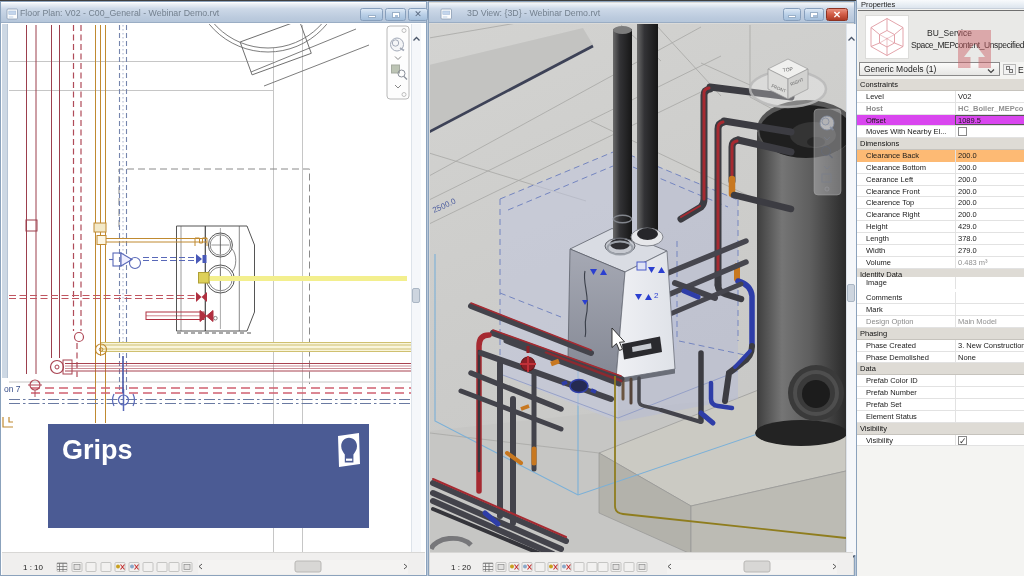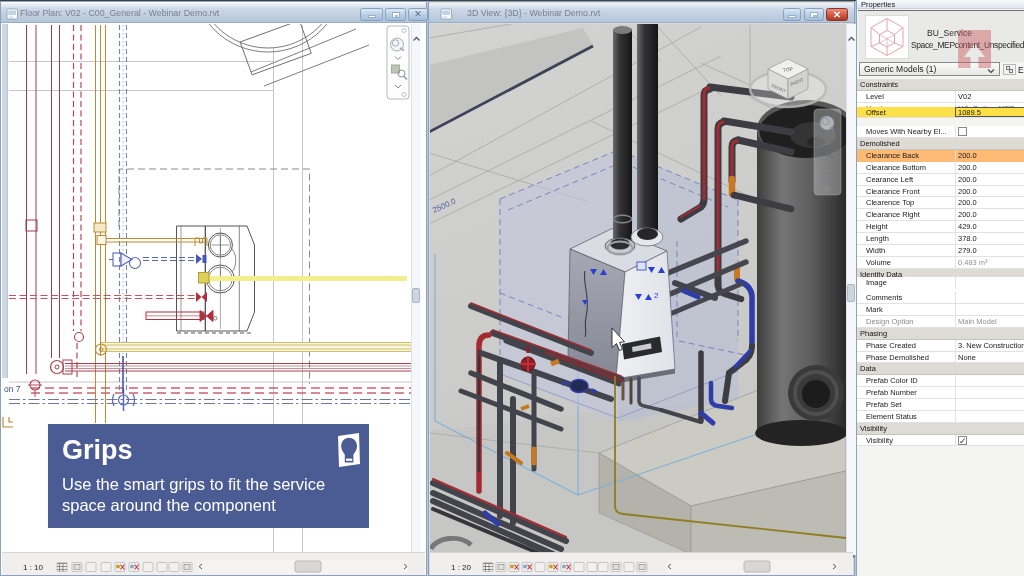--- a/index.html
+++ b/index.html
@@ -245,21 +245,20 @@
         <rect x="182" y="11.5" width="6" height="5" fill="#e2e1e0" stroke="#8a8a8a" stroke-width="0.7"></rect>
         <rect x="196" y="7" width="210" height="14" fill="#f4f3f2"></rect>
         <rect x="293" y="8" width="26" height="11" rx="2" fill="#d8d7d5" stroke="#b8b7b5"></rect>
         <path d="M200,11 l-3,2.5 l3,2.5" fill="none" stroke="#555"></path>
         <path d="M402,11 l3,2.5 l-3,2.5" fill="none" stroke="#555"></path>
       </svg>
   </div>
 
   <div class="abs" style="left:47px;top:422px;width:321px;height:104px;background:#4b5b94;">
     <div style="position:absolute;left:14px;top:11px;font-size:27px;font-weight:bold;color:#fff;">Grips</div>
-    <div style="position:absolute;left:14px;top:50px;font-size:16.5px;color:#fff;line-height:21px;">Use the smart grips to fit the service<br>space around the component</div>
     <svg style="position:absolute;left:289px;top:9px;" width="24" height="34" viewBox="0 0 24 34">
       <path d="M1,3 L22,0 L23,31 L2,34 Z M12,4.8 C7.3,4.8 4.2,8.6 4.2,13.2 C4.2,17 6.6,19.6 7.8,21.4 L7.8,29.5 L16.4,29.5 L16.4,21.4 C17.6,19.6 20,17 20,13.2 C20,8.6 16.9,4.8 12,4.8 Z" fill="#fff" fill-rule="evenodd"></path>
       <rect x="9" y="25.6" width="6.2" height="2.2" fill="#fff"></rect>
     </svg>
   </div>
 </div>
 
 <div class="abs" id="win2" style="left:428px;top:1px;width:427px;height:575px;background:#dbdbd9;border:1px solid #8ba2bc;">
   <div class="tbar"></div>
   <div class="doc" style="left:11px;"><svg width="13" height="12">
@@ -590,33 +589,33 @@
       <div style="position:absolute;left:0;top:12px;width:168px;height:12px;background:#fff;border-bottom:1px solid #e2e2e2;">
         <span style="position:absolute;left:9px;top:1px;color:#1a1a1a;white-space:nowrap;">Level</span>
         <div style="position:absolute;left:98px;top:0;width:1px;height:12px;background:#e2e2e2;"></div>
         <span style="position:absolute;left:101px;top:1px;color:#1a1a1a;white-space:nowrap;">V02</span>
       </div>
       <div style="position:absolute;left:0;top:24px;width:168px;height:12px;background:#fff;border-bottom:1px solid #e2e2e2;font-weight:bold;">
         <span style="position:absolute;left:9px;top:1px;color:#8a8a8a;white-space:nowrap;">Host</span>
         <div style="position:absolute;left:98px;top:0;width:1px;height:12px;background:#e2e2e2;"></div>
         <span style="position:absolute;left:101px;top:1px;color:#909090;white-space:nowrap;">HC_Boiler_MEPcont</span>
       </div>
-      <div style="position:absolute;left:0;top:28px;width:168px;height:11px;background:#fde047;border-bottom:1px solid #e2e2e2;">
+      <div style="position:absolute;left:0;top:36px;width:168px;height:11px;background:#d946ef;border-bottom:1px solid #e2e2e2;">
         <span style="position:absolute;left:9px;top:1px;color:#1a1a1a;white-space:nowrap;">Offset</span>
         <div style="position:absolute;left:98px;top:0;width:1px;height:11px;background:#e2e2e2;"></div>
         <div style="position:absolute;left:98px;top:0px;width:70px;height:10px;border:1px solid #555;"></div>
         <span style="position:absolute;left:101px;top:1px;color:#1a1a1a;white-space:nowrap;">1089.5</span>
       </div>
       <div style="position:absolute;left:0;top:47px;width:168px;height:12px;background:#fff;border-bottom:1px solid #e2e2e2;">
         <span style="position:absolute;left:9px;top:1px;color:#1a1a1a;white-space:nowrap;">Moves With Nearby El...</span>
         <div style="position:absolute;left:98px;top:0;width:1px;height:12px;background:#e2e2e2;"></div>
         <div style="position:absolute;left:101px;top:1px;width:9px;height:9px;border:1px solid #888;background:#fff;"></div>
       </div>
       <div style="position:absolute;left:0;top:59px;width:168px;height:12px;background:#dedbd5;border-bottom:1px solid #c6c3bd;">
-        <span style="position:absolute;left:3px;top:1px;color:#111;">Demolished</span>
+        <span style="position:absolute;left:3px;top:1px;color:#111;">Dimensions</span>
       </div>
       <div style="position:absolute;left:0;top:71px;width:168px;height:17px;background:#fdba74;border-bottom:3px solid #a3a3a3;">
         <span style="position:absolute;left:9px;top:1px;color:#1a1a1a;white-space:nowrap;">Clearance Back</span>
         <div style="position:absolute;left:98px;top:0;width:1px;height:12px;background:#e2e2e2;"></div>
         <span style="position:absolute;left:101px;top:1px;color:#1a1a1a;white-space:nowrap;">200.0</span>
       </div>
       <div style="position:absolute;left:0;top:83px;width:168px;height:12px;background:#fff;border-bottom:1px solid #e2e2e2;">
         <span style="position:absolute;left:9px;top:1px;color:#1a1a1a;white-space:nowrap;">Clearance Bottom</span>
         <div style="position:absolute;left:98px;top:0;width:1px;height:12px;background:#e2e2e2;"></div>
         <span style="position:absolute;left:101px;top:1px;color:#1a1a1a;white-space:nowrap;">200.0</span>

